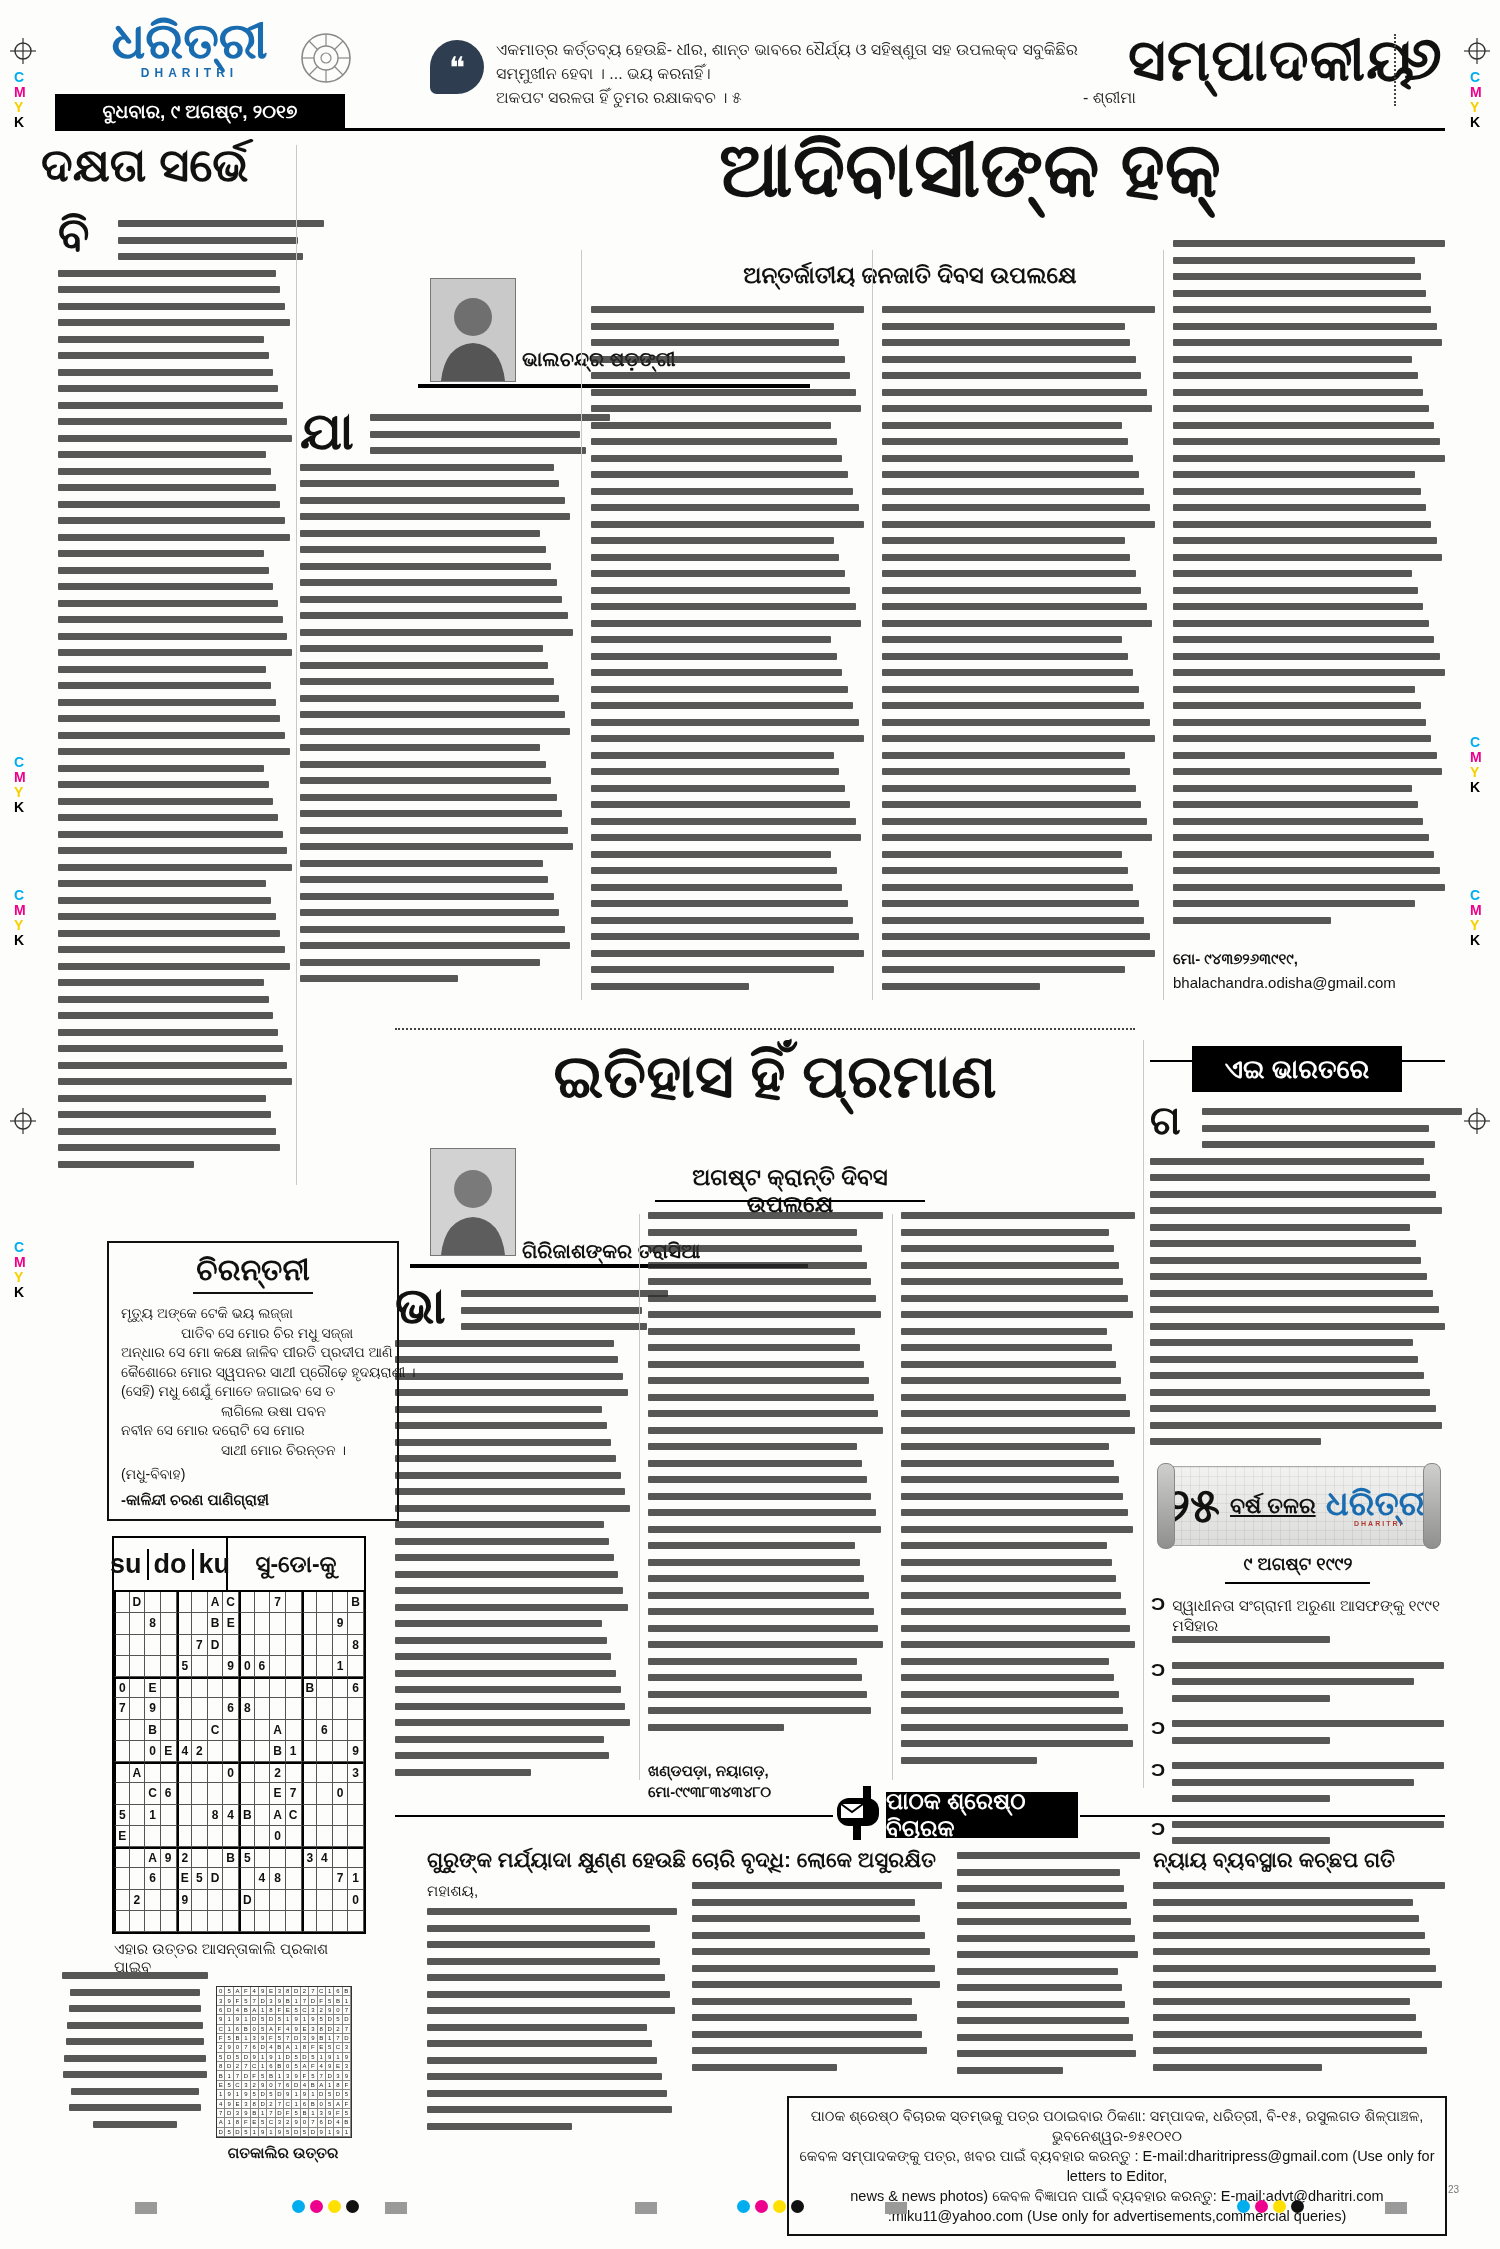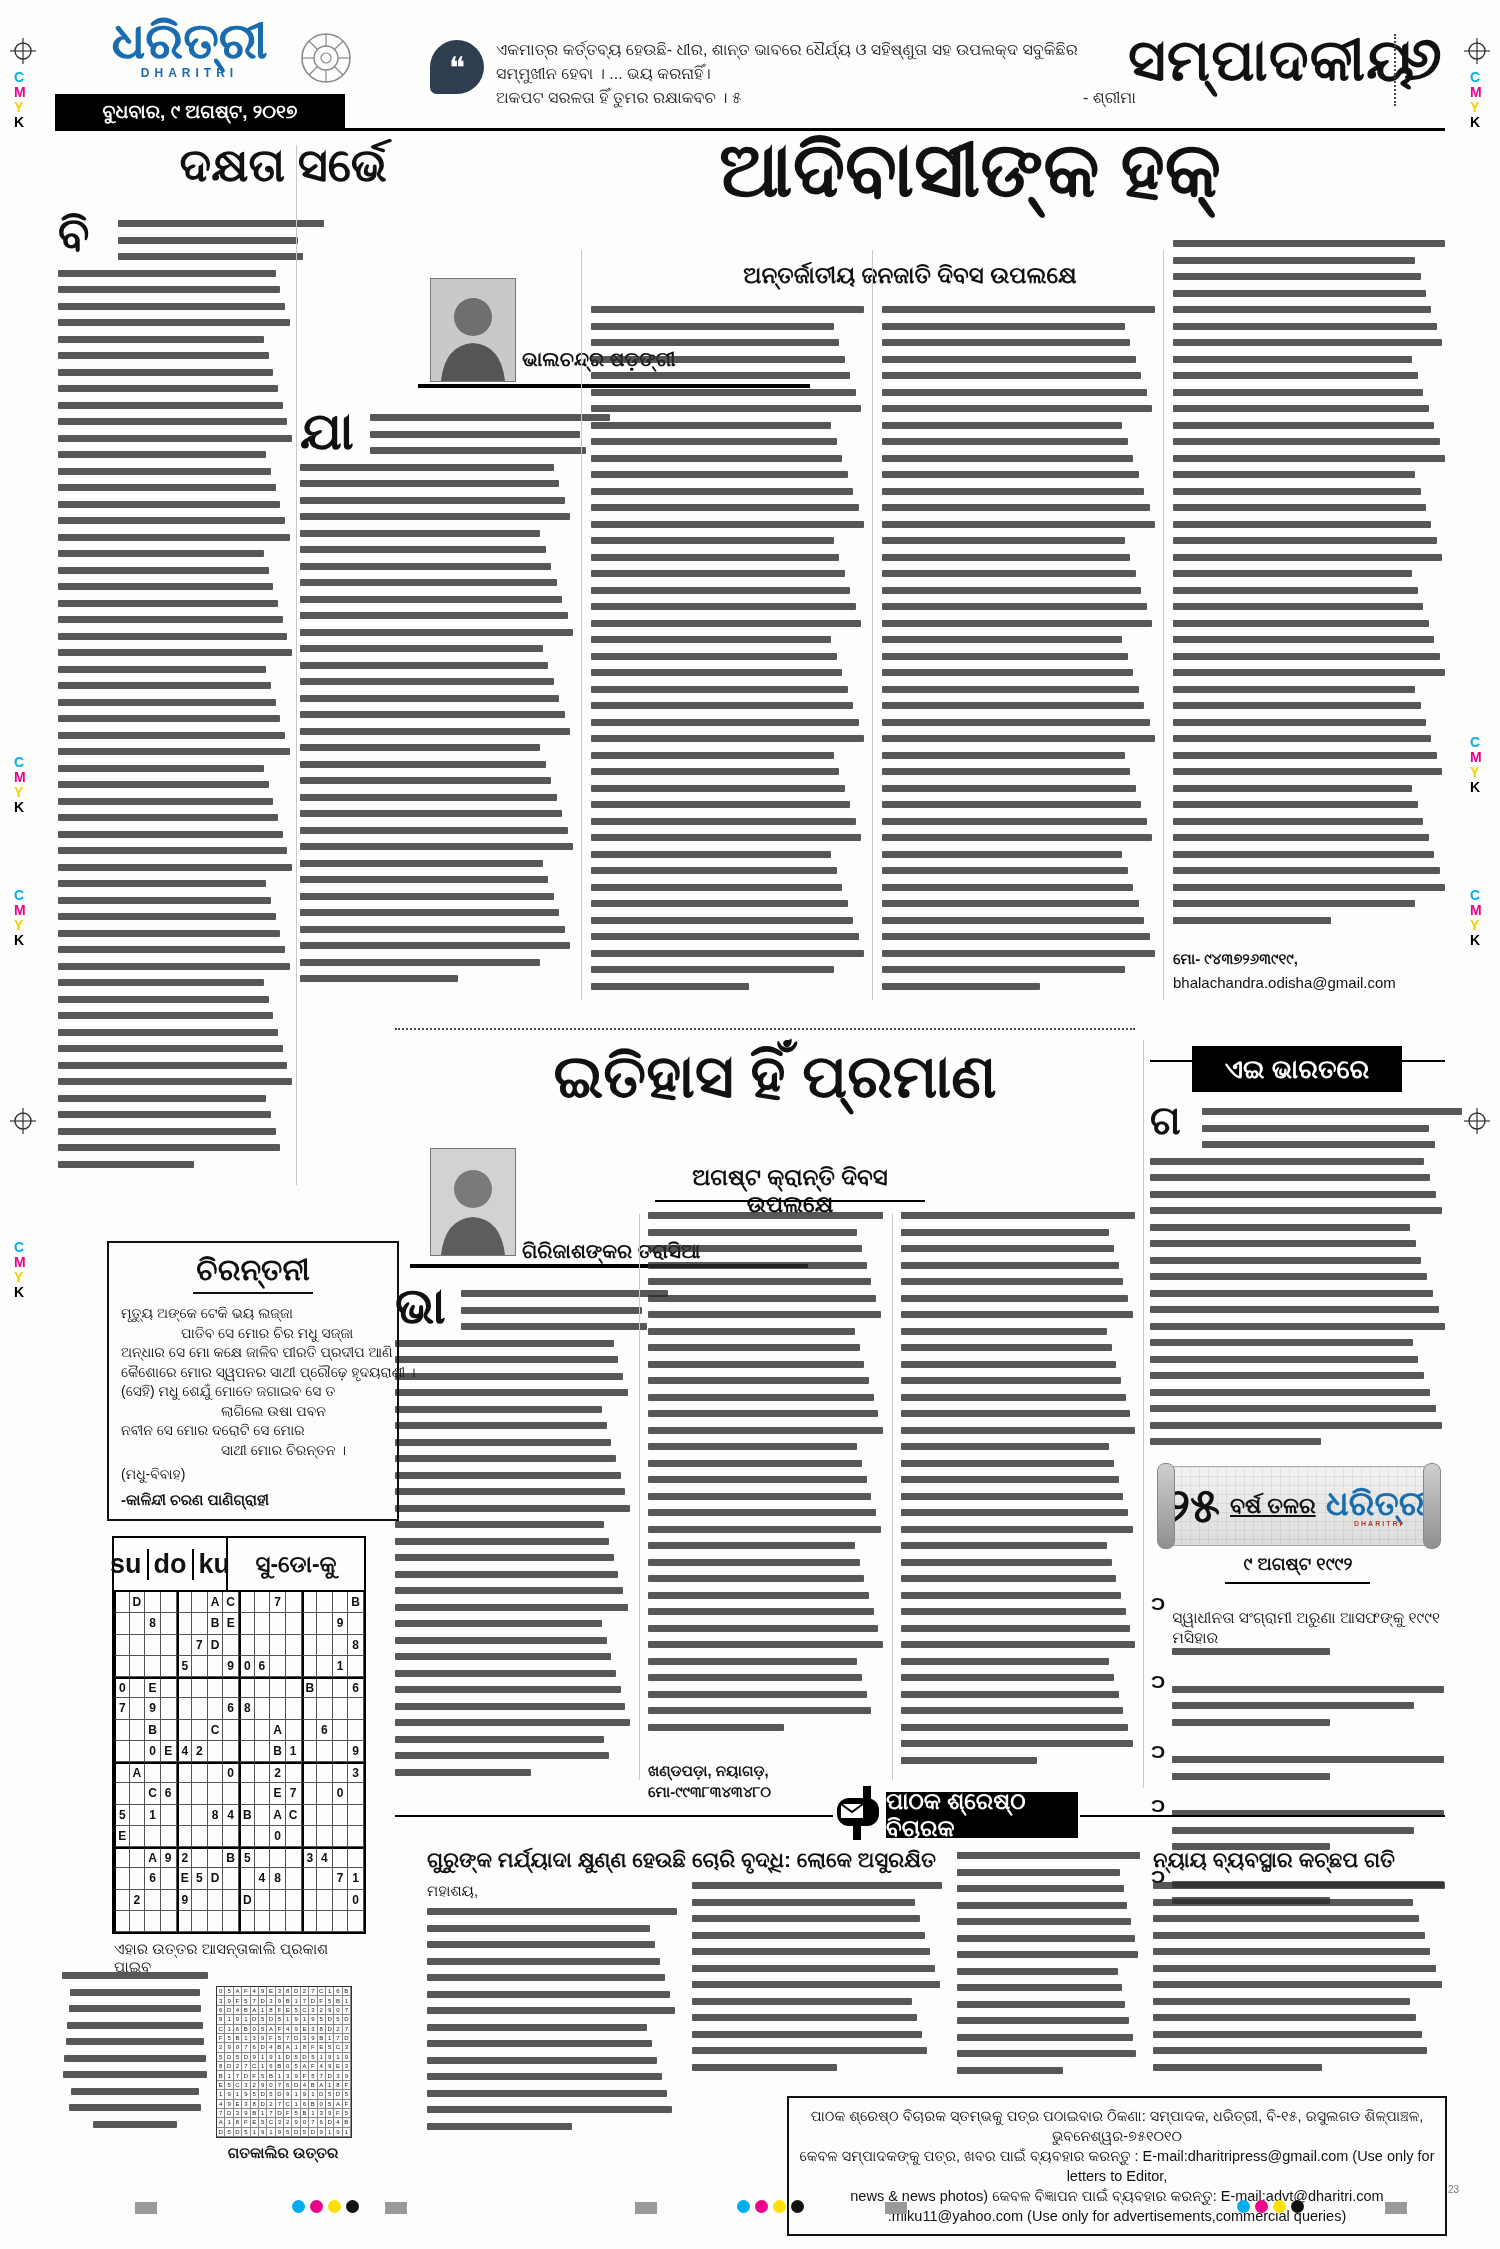--- a/index.html
+++ b/index.html
@@ -50,21 +50,21 @@
       border-radius:12px;border:1px solid #aaa;display:flex;align-items:center;justify-content:center;gap:10px;}
   .scroll:before,.scroll:after{content:"";position:absolute;top:-4px;bottom:-4px;width:16px;
       background:linear-gradient(to bottom,#cfcfcd,#8f8f8d);border-radius:8px;border:1px solid #888;}
   .scroll:before{left:-6px;} .scroll:after{right:-6px;}
   .yb-num{font-size:48px;font-weight:bold;line-height:1;}
   .yb-label{font-size:22px;font-weight:bold;text-decoration:underline;}
   .yb-logo{font-size:34px;font-weight:bold;color:#1a6cb0;line-height:1;}
   .yb-logosub{font-size:7px;letter-spacing:2px;color:#b03a2e;font-weight:bold;text-align:center;}
   .yb-item{display:flex;gap:8px;margin-bottom:9px;}
   .yb-bullet{font-weight:bold;font-size:17px;line-height:1;transform:scaleX(1.15);}
-  .yb-text{font-size:15.5px;line-height:20px;flex:1;margin-top:12px;}
+  .yb-text{font-size:15.5px;line-height:20px;flex:1;}
 
   
   .poembox{border:2.5px solid #111;padding:10px 12px;}
   .poem-title{font-size:30px;font-weight:bold;text-align:center;}
   .poem-line{font-size:14px;line-height:19.5px;white-space:nowrap;}
 
   
   .sud-head{display:flex;border:2px solid #000;height:52px;}
   .sud-logo{width:112px;display:flex;align-items:center;justify-content:center;
             font-size:27px;font-weight:bold;border-right:2px solid #000;}
@@ -132,21 +132,21 @@
       <span>- ଶ୍ରୀମା</span>
     </div>
   </div>
 
   <div class="abs ed-title" style="left:1128px;top:26px;">ସମ୍ପାଦକୀୟ</div>
   <div class="abs" style="left:1394px;top:34px;height:72px;border-left:2px dotted #444;"></div>
   <div class="abs pg-num" style="left:1404px;top:24px;">୬</div>
 
   <div class="abs rule" style="left:55px;top:128px;width:1390px;height:3px;"></div>
 
-  <div class="abs headline1" style="left:47px;top:140px;width:340px;text-align:right;">ଦକ୍ଷତା ସର୍ଭେ</div>
+  <div class="abs headline1" style="left:41px;top:140px;width:340px;">ଦକ୍ଷତା ସର୍ଭେ</div>
   <div class="abs dropcap" style="left:58px;top:214px;font-size:46px;">ବି</div>
   <div class="abs greek" style="left:58px;top:220px;width:234px;">
       <div class="gl" style="width: 88%; margin-left: 60px;"></div>
       <div class="gl" style="width: 77%; margin-left: 60px;"></div>
       <div class="gl" style="width: 79%; margin-left: 60px;"></div>
       <div class="gl" style="width: 93%;"></div>
       <div class="gl" style="width: 95%;"></div>
       <div class="gl" style="width: 97%;"></div>
       <div class="gl" style="width: 99%;"></div>
       <div class="gl" style="width: 88%;"></div>

